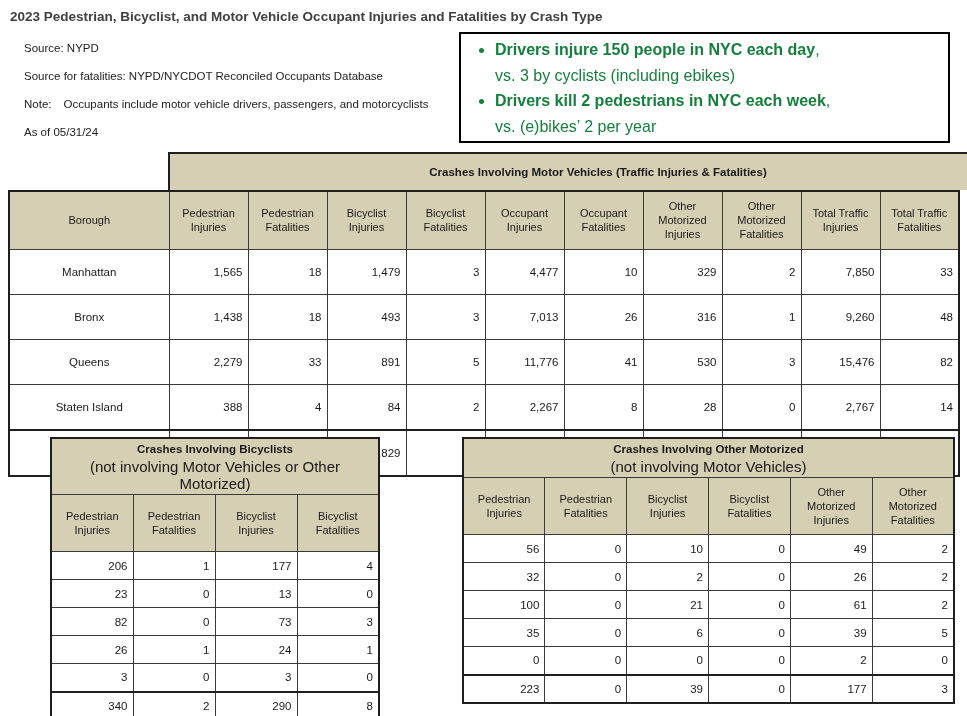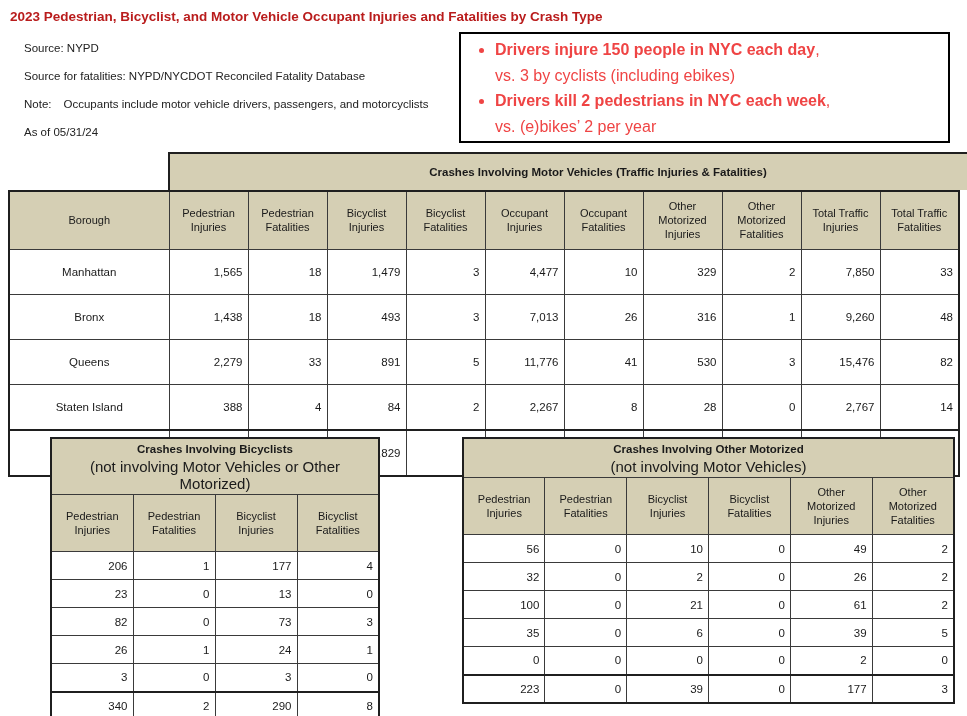--- a/index.html
+++ b/index.html
@@ -13,36 +13,36 @@
   body{
     position:relative;
     background:#ffffff;
     font-family:"Liberation Sans", sans-serif;
     color:var(--text);
     overflow:hidden;
   }
   
   .page-title{
     position:absolute;left:10px;top:9px;
-    font-size:13.5px;font-weight:bold;color:#b91c1c;
+    font-size:13.5px;font-weight:bold;color:#404040;
   }
   .note-line{
     position:absolute;left:24px;
     font-size:11.5px;color:#222;
   }
   .note-line .note-label{margin-right:12px;}
   .n1{top:42px;} .n2{top:70px;} .n3{top:98px;} .n4{top:126px;}
   
   .callout{
     position:absolute;left:459px;top:32px;width:491px;height:111px;
     border:2px solid #000;background:#fff;
     padding:3px 6px 3px 6px;
   }
   .callout ul{list-style:disc;margin:0;padding-left:28px;}
-  .callout li{font-size:16px;line-height:25.5px;color:#ef4444;}
+  .callout li{font-size:16px;line-height:25.5px;color:#15803d;}
   .callout .b{font-weight:bold;}
   
   table{border-collapse:collapse;table-layout:fixed;position:absolute;background:#fff;}
   th,td{border:1px solid var(--border-inner);color:var(--text);overflow:hidden;}
   .grid{border:2px solid var(--border-dark);}
   .col-h{
     background:var(--tan);font-weight:normal;font-size:11px;
     text-align:center;vertical-align:middle;padding:2px 3px;line-height:1.3;
   }
   .row-h{
@@ -75,21 +75,21 @@
   .small-table thead tr.cols-row{height:57px;}
   .small-table tbody tr{height:28px;}
   #bike-table{left:50px;top:437px;width:330px;}
   #other-table{left:462px;top:437px;width:493px;}
 </style>
 </head>
 <body>
 
 <div class="page-title">2023 Pedestrian, Bicyclist, and Motor Vehicle Occupant Injuries and Fatalities by Crash Type</div>
 <div class="note-line n1">Source: NYPD</div>
-<div class="note-line n2">Source for fatalities: NYPD/NYCDOT Reconciled Fatality Database</div>
+<div class="note-line n2">Source for fatalities: NYPD/NYCDOT Reconciled Occupants Database</div>
 <div class="note-line n3"><span class="note-label">Note:</span><span>Occupants include motor vehicle drivers, passengers, and motorcyclists</span></div>
 <div class="note-line n4">As of 05/31/24</div>
 
 <div class="callout">
   <ul>
     <li>
       <span class="b">Drivers injure 150 people in NYC each day</span><span>,</span><br>
       <span>vs. 3 by cyclists (including ebikes)</span>
     </li>
     <li>

